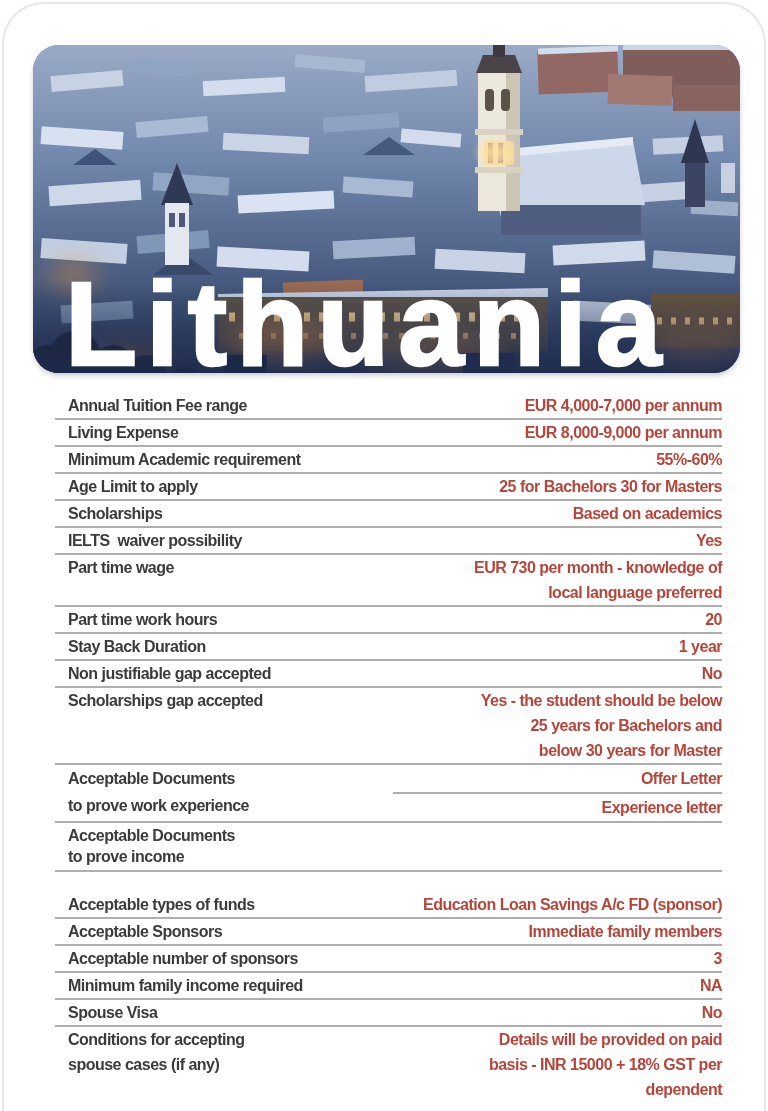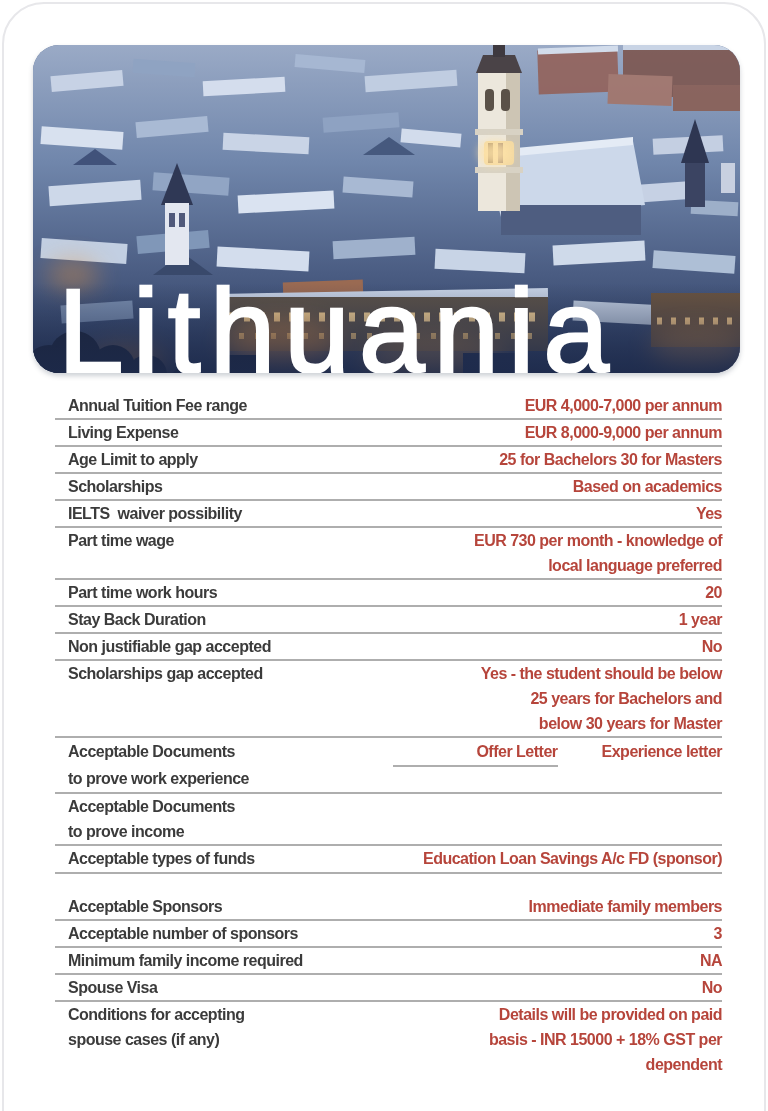--- a/index.html
+++ b/index.html
@@ -16,23 +16,23 @@
   }
   
   .hero{
     position:absolute;left:33px;top:45px;width:707px;height:328px;
     border-radius:26px;overflow:hidden;z-index:1;
     box-shadow:0 3px 5px rgba(60,70,90,.25);
     background:#5c7298;
   }
   .hero svg{display:block;}
   .country-title{
-    position:absolute;left:22px;bottom:-20px;margin:3px;
+    position:absolute;left:22px;bottom:-20px;margin:10px;
     color:var(--title,#fff);
-    font-size:118px;font-weight:400;line-height:1;letter-spacing:9px;
+    font-size:118px;font-weight:700;line-height:1;letter-spacing:9px;
     -webkit-text-stroke:2.5px #ffffff;
     white-space:pre;
     text-align:right;
   }
   
   .info-table{
     position:absolute;left:55px;top:393px;width:667px;z-index:1;
   }
   .row{
     display:flex;align-items:flex-start;
@@ -44,21 +44,21 @@
     font-size:16px;font-weight:700;line-height:25px;
     letter-spacing:-0.5px;white-space:pre;
   }
   .label{
     width:338px;min-width:338px;box-sizing:border-box;padding-left:13px;
     color:var(--label,#3b3b3b);
   }
   .value{flex:1;color:var(--red,#b6453b);text-align:right;}
   
   .row.split .label{line-height:27px;}
-  .row.split .values{flex:1;display:flex;flex-direction:row;}
+  .row.split .values{flex:1;display:flex;flex-direction:column;}
   .row.split .value{line-height:27px;}
   .row.split .value.first{border-bottom:2px solid var(--divider,#aeaeae);}
   
   .info-table .row:nth-child(13) .label{line-height:21px;padding-top:2px;padding-bottom:3px;}
   
   .info-table .row:nth-child(14){margin-top:20px;}
 </style>
 </head>
 <body>
 
@@ -194,20 +194,24 @@
   <div class="row">
     <div class="label">Annual Tuition Fee range</div>
     <div class="value">EUR 4,000-7,000 per annum</div>
   </div>
 
   <div class="row">
     <div class="label">Living Expense</div>
     <div class="value">EUR 8,000-9,000 per annum</div>
   </div>
 
+  <div class="row">
+    <div class="label">Minimum Academic requirement</div>
+    <div class="value">55%-60%</div>
+  </div>
 
   <div class="row">
     <div class="label">Age Limit to apply</div>
     <div class="value">25 for Bachelors 30 for Masters</div>
   </div>
 
   <div class="row">
     <div class="label">Scholarships</div>
     <div class="value">Based on academics</div>
   </div>

